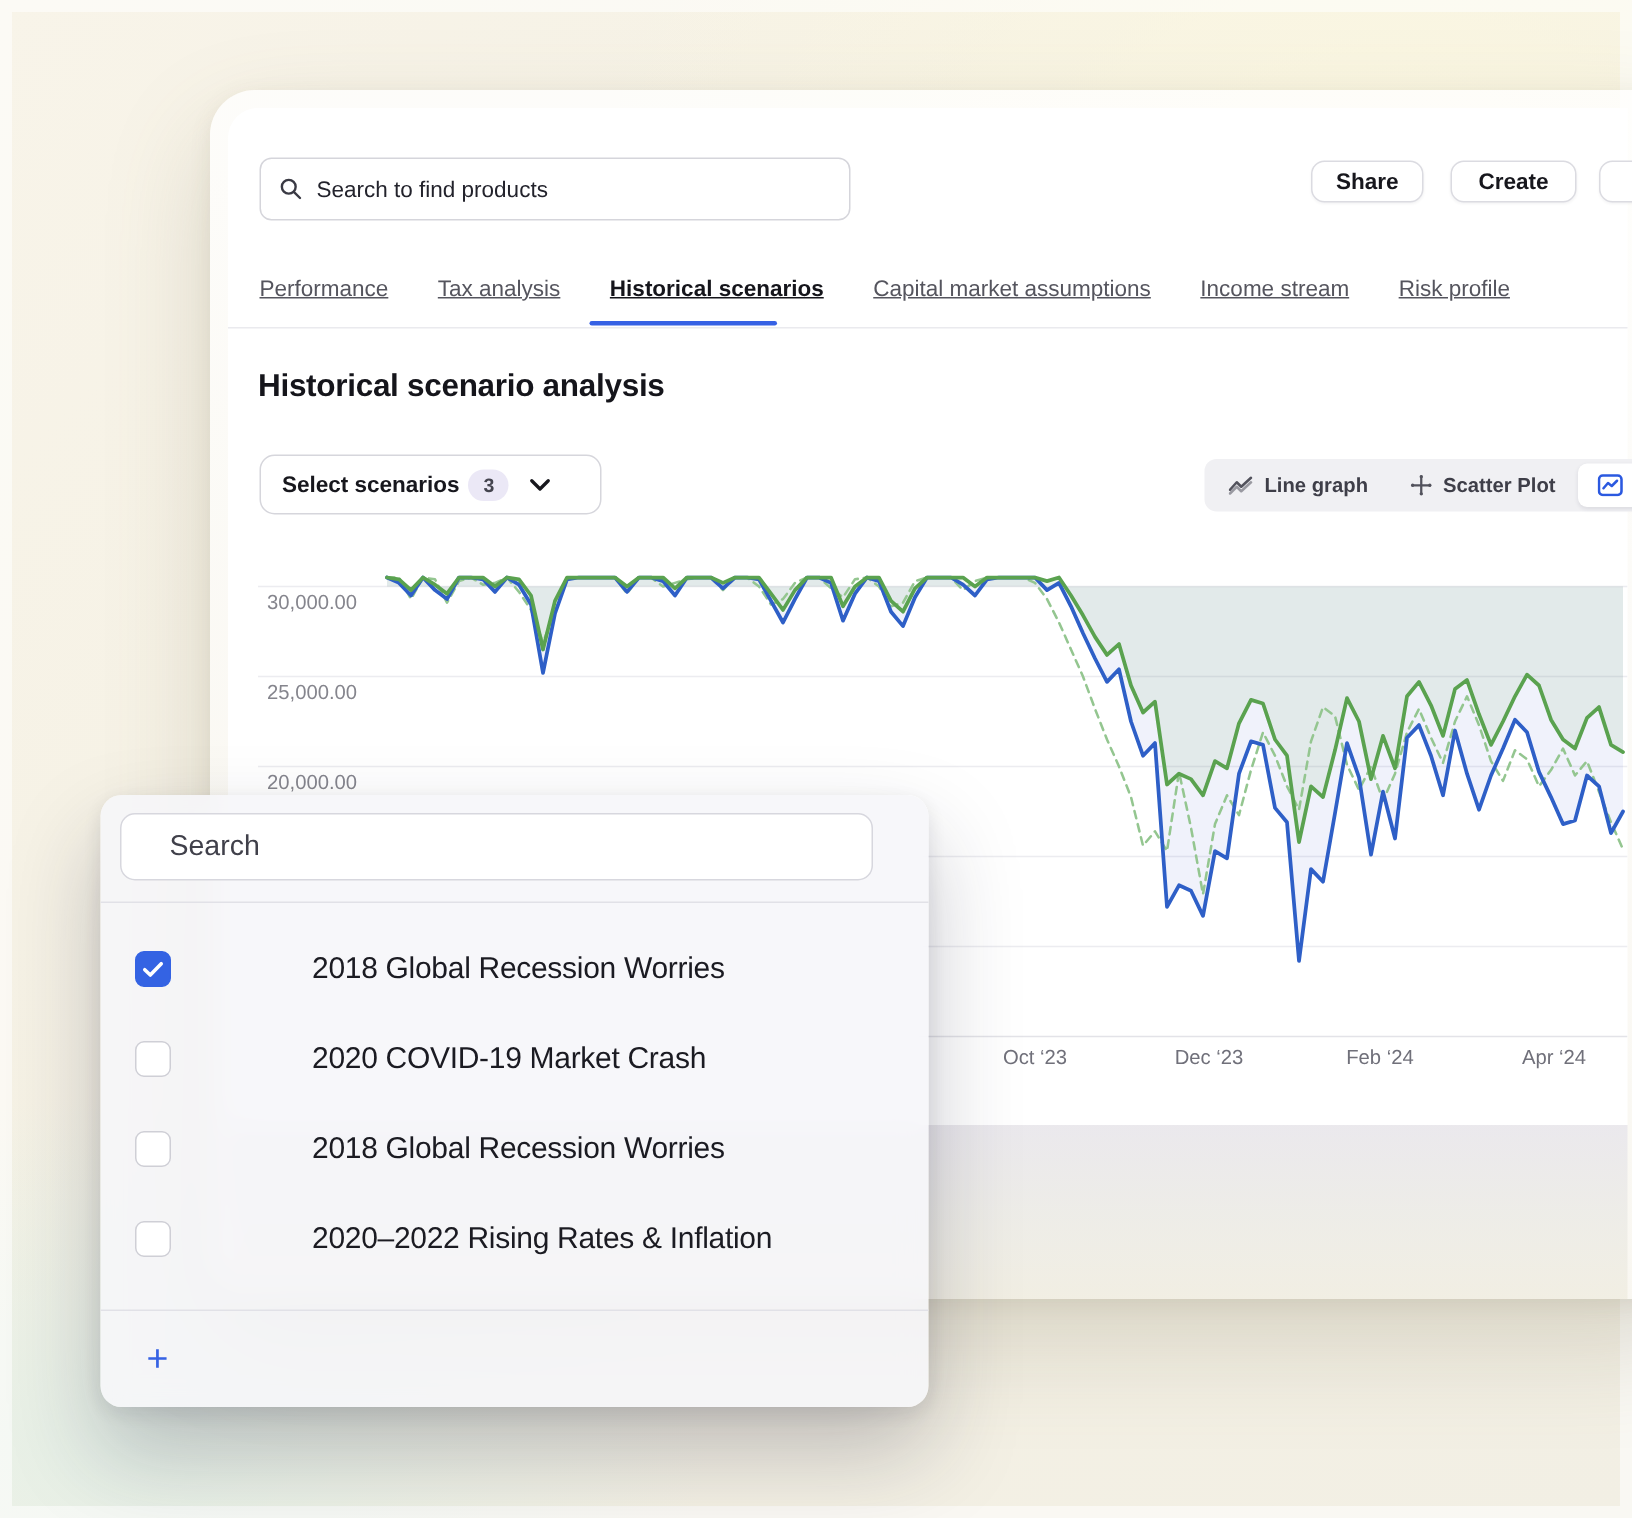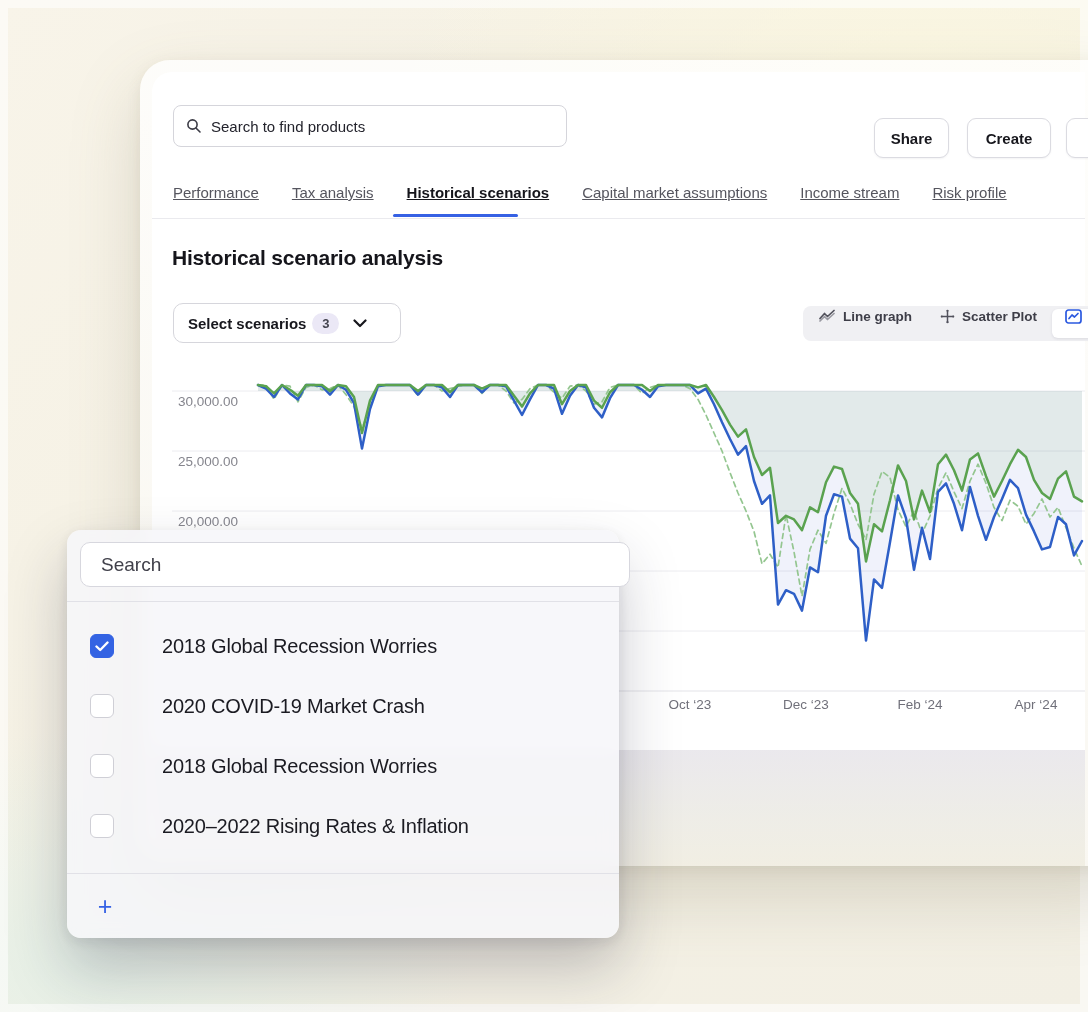--- a/index.html
+++ b/index.html
@@ -33,21 +33,21 @@
     position:absolute; left:173px; top:105px; width:394px; height:42px;
     background:#fff; border:1px solid #d5d5db; border-radius:8px;
     display:flex; align-items:center; padding:0 12px; gap:9px;
   }
   .search-products input{
     border:none; outline:none; flex:1; font-size:15px; color:#22222b; background:transparent;
     font-family:inherit;
   }
   .search-products input::placeholder{ color:#23232c; opacity:1; }
   .btn{
-    position:absolute; top:118px; height:40px; background:#fff;
+    position:absolute; top:107px; height:28px; background:#fff;
     border:1px solid #dbdbe1; border-radius:9px;
     font-size:15px; font-weight:700; color:#17171d;
     display:flex; align-items:center; justify-content:center; cursor:pointer;
     box-shadow:0 1px 2px rgba(20,20,40,.05);
     font-family:inherit;
   }
   .btn-share{ left:874px; width:75px; }
   .btn-create{ left:967px; width:84px; }
   .btn-partial{ left:1066px; width:60px; }
   
@@ -69,49 +69,49 @@
     font-size:13px; font-weight:700; color:#44444f;
     display:flex; align-items:center; justify-content:center; padding:0 8px;
   }
   .select-btn .chev{ margin-left:8px; display:flex; }
   
   .view-toggle{
     position:absolute; left:803px; top:306px; height:35px; width:330px;
     background:#f0f0f3; border-radius:8px; display:flex; align-items:center; padding:3px; gap:2px;
   }
   .seg{
-    height:29px; display:flex; gap:7px; padding:0 13px;
+    height:29px; display:flex; align-items:center; gap:7px; padding:0 13px;
     border-radius:6px; font-size:13.5px; font-weight:700; color:#3e3e48;
     white-space:nowrap; cursor:pointer;
   }
   .seg.active{ background:#ffffff; color:#2b59e0; box-shadow:0 1px 3px rgba(30,30,60,.10); }
   
   .chart-svg{ position:absolute; left:172px; top:378px; }
   .ytick{ position:absolute; left:178px; font-size:13.5px; color:#85858d;text-align:center; }
   .xtick{ position:absolute; top:697px; width:90px; text-align:center; font-size:13.5px; color:#70707a; }
   
   .picker{
     position:absolute; left:67px; top:530px; width:552px; height:408px;
     background:rgba(246,246,249,.88);
     -webkit-backdrop-filter:blur(9px); backdrop-filter:blur(9px);
     border-radius:14px;
     box-shadow:0 30px 60px rgba(35,35,60,.25), 0 4px 14px rgba(35,35,60,.10);
   }
   .picker-search{
-    position:absolute; left:13px; top:12px; width:550px; height:45px;
+    position:absolute; left:13px; top:12px; width:502px; height:45px;
     background:#fff; border:1px solid #d7d7de; border-radius:10px;
-    display:flex; align-items:center; padding:0 20px;
+    display:flex; align-items:center; padding:0 32px;
   }
   .picker-search input{
     border:none; outline:none; width:100%; font-size:19px; color:#3b3b44; background:transparent; font-family:inherit;
   }
   .picker-search input::placeholder{ color:#40404a; opacity:1; }
   .picker-divider{ position:absolute; left:0; top:71px; width:552px; height:1px; background:#e1e1e7; }
   .options{ position:absolute; left:0; top:86px; width:552px; }
-  .option{ height:60px; display:flex; align-items:center; padding-left:23px; cursor:pointer; }
+  .option{ height:60px; display:flex; align-items:center; padding-left:23px; cursor:pointer;gap:46px; }
   .checkbox{
     width:24px; height:24px; border-radius:6px; background:#fff;
     border:1.5px solid #cfcfd6; display:flex; align-items:center; justify-content:center; flex:none;
   }
   .checkbox .check{ display:none; }
   .checkbox.checked{ background:#3463e3; border-color:#3463e3; }
   .checkbox.checked .check{ display:block; }
   .option .opt-label{ margin-left:48px; font-size:20px; color:#1b1b22; letter-spacing:-.2px; }
   .picker-footer-divider{ position:absolute; left:0; top:343px; width:552px; height:1px; background:#e1e1e7; }
   .picker-footer{ position:absolute; left:0; top:344px; width:552px; height:64px; display:flex; align-items:center; cursor:pointer; }

